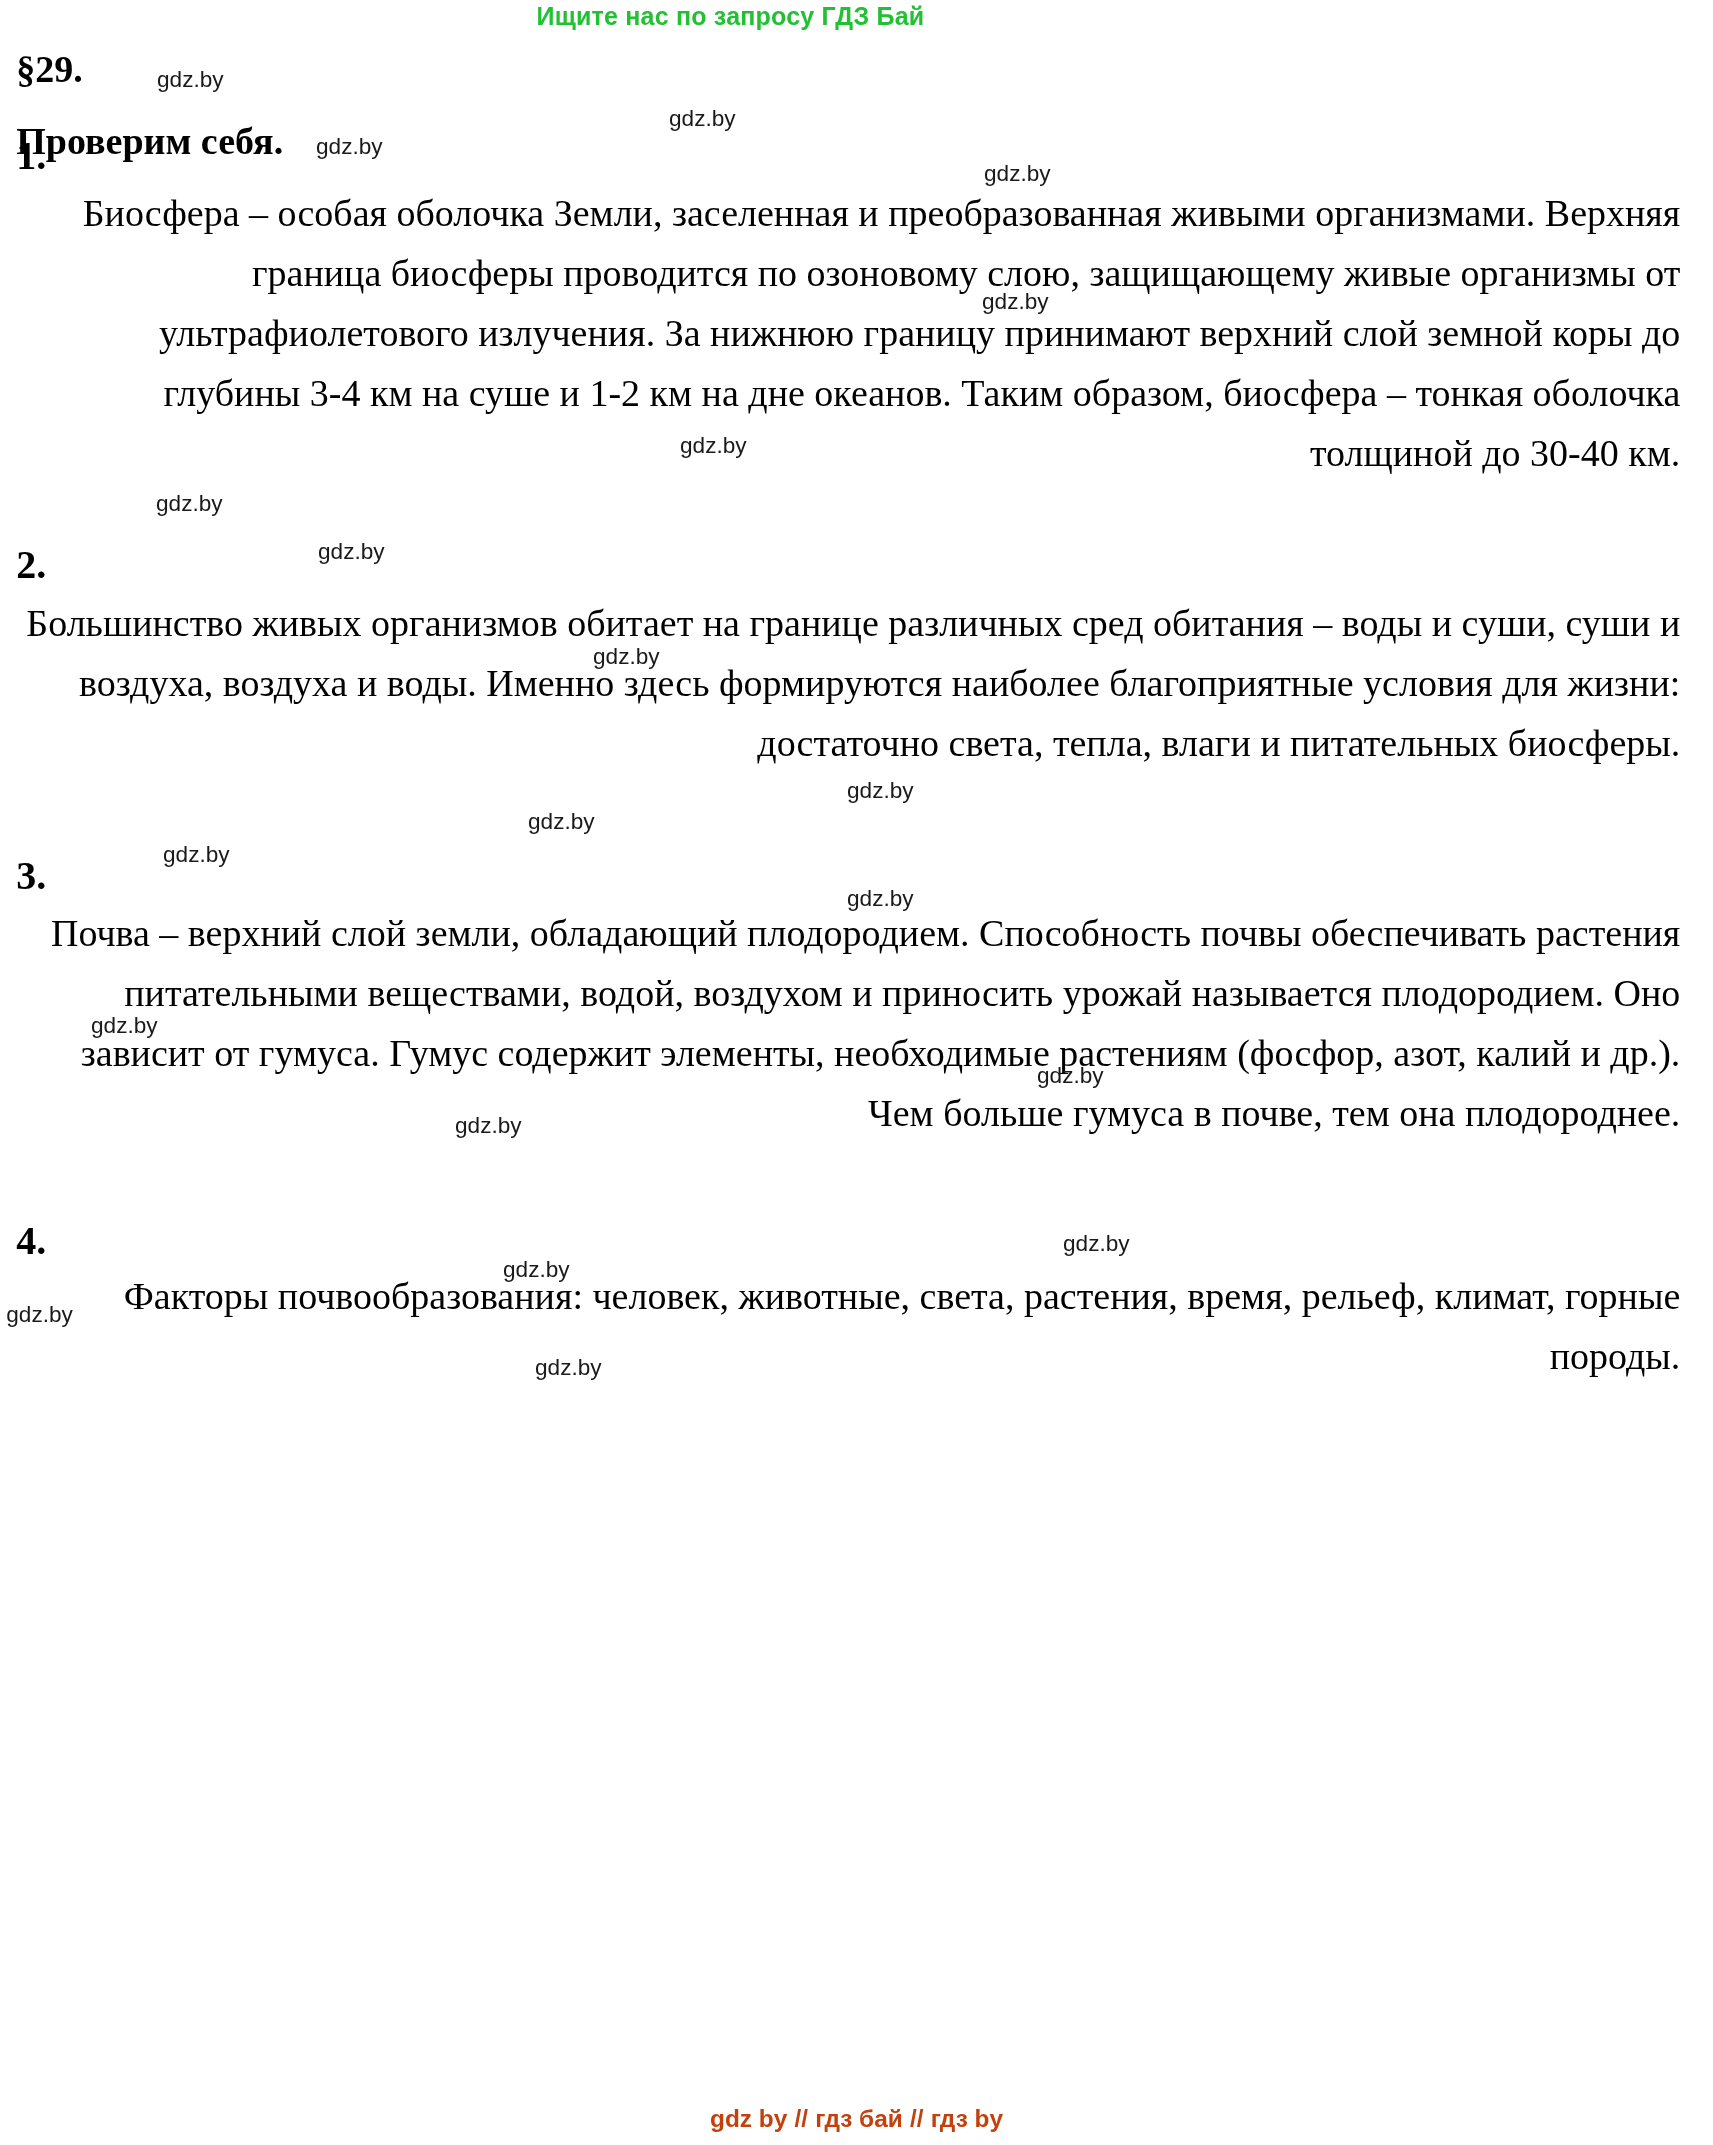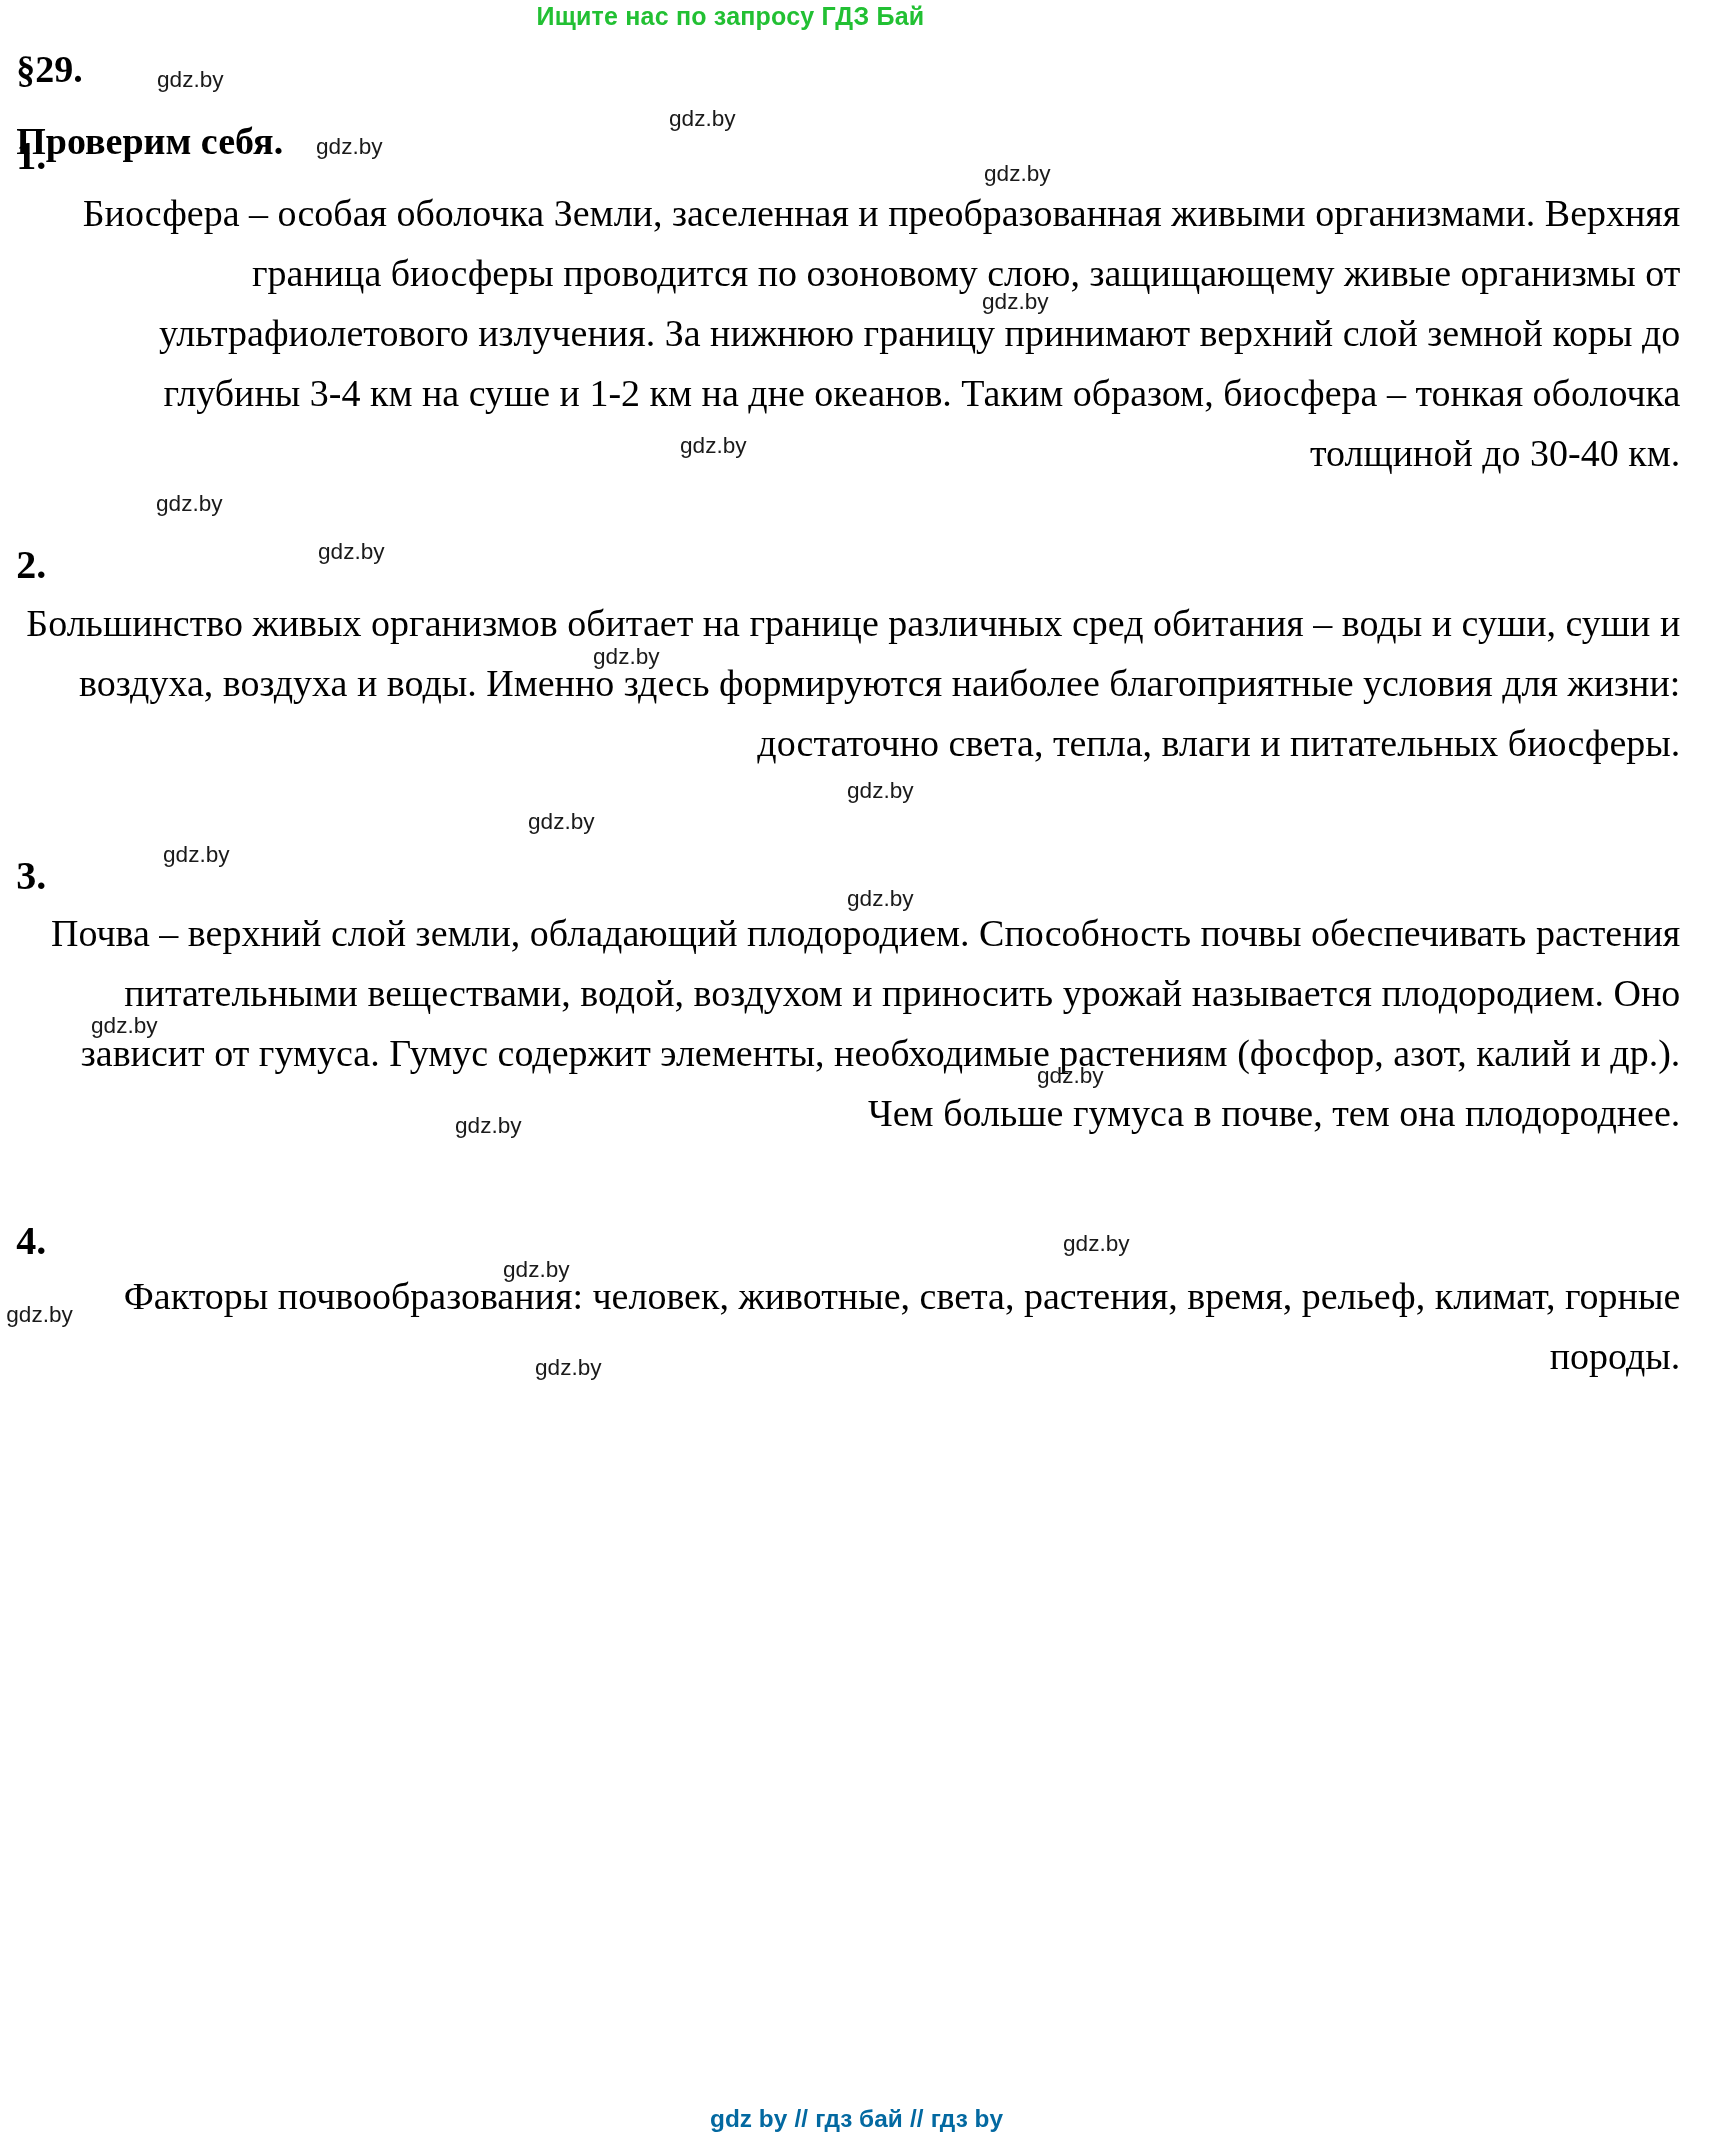--- a/index.html
+++ b/index.html
@@ -149,16 +149,16 @@
       <div class="wm" style="left: 847px; top: 888px;">gdz.by</div>
       <div class="wm" style="left: 91px; top: 1015px;">gdz.by</div>
       <div class="wm" style="left: 1037px; top: 1065px;">gdz.by</div>
       <div class="wm" style="left: 455px; top: 1115px;">gdz.by</div>
       <div class="wm" style="left: 1063px; top: 1233px;">gdz.by</div>
       <div class="wm" style="left: 503px; top: 1259px;">gdz.by</div>
       <div class="wm" style="left: 6.3px; top: 1304px;">gdz.by</div>
       <div class="wm" style="left: 535px; top: 1357px;">gdz.by</div>
     </div>
 
-  <div class="footer-links" id="footer-links" style="color: #0369a1; text-align: center;"><span>gdz by</span><span>//</span><span>гдз бай</span><span>//</span><span>гдз by</span></div>
+  <div class="footer-links" id="footer-links" style="color: #c2410c; text-align: center;"><span>gdz by</span><span>//</span><span>гдз бай</span><span>//</span><span>гдз by</span></div>
 
 </div>
 
 
 </body></html>

